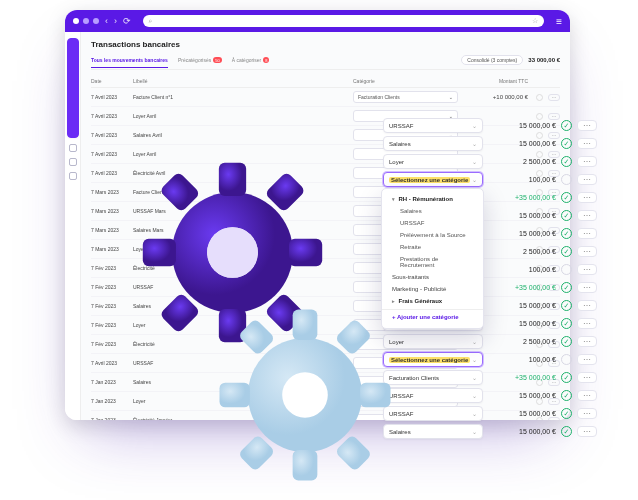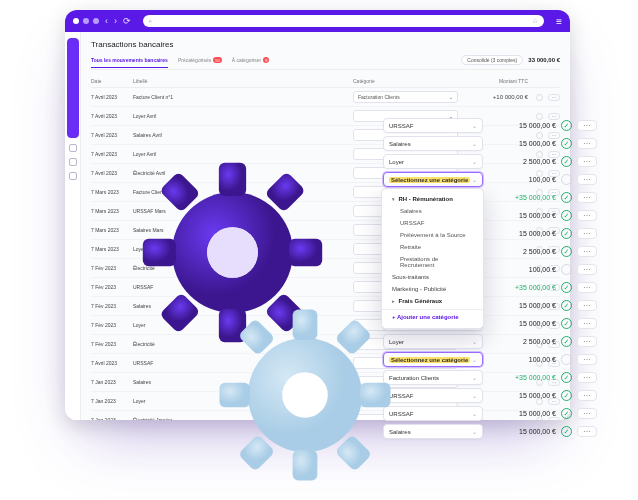--- a/index.html
+++ b/index.html
@@ -11,21 +11,21 @@
   .dot.o { background: #fff; }
   .nav-ico { color: #fff; font-size: 9px; opacity: .85; }
   .url { flex: 1; height: 12px; background: #fff; border-radius: 10px; margin-left: 6px; display: flex; align-items: center; padding: 0 6px; justify-content: space-between; }
   .url span { color: #999; font-size: 7px; }
   .burger { color: #fff; font-size: 10px; margin-left: 6px; }
   .app { display: flex; height: calc(100% - 22px); background: #fafbfc; }
   .rail { width: 16px; background: #fff; border-right: 1px solid #eee; display: flex; flex-direction: column; align-items: center; padding-top: 6px; gap: 6px; }
   .rail-ico { width: 8px; height: 8px; border: 1px solid #b8b8cc; border-radius: 2px; }
   .rail-ico.sel { background: #6b2cf5; border-color: #6b2cf5; }
   .main { flex: 1; padding: 8px 10px; overflow: hidden; }
-  .title { font-size: 8px; font-weight: 400; color: #222; margin-bottom: 6px; }
+  .title { font-size: 8px; font-weight: 700; color: #222; margin-bottom: 6px; }
   .tabs { display: flex; align-items: center; gap: 10px; font-size: 5px; border-bottom: 1px solid #eee; padding-bottom: 4px; margin-bottom: 5px; }
   .tab { color: #888; position: relative; }
   .tab.active { color: #5a19e6; font-weight: 600; }
   .tab.active:after { content: ""; position: absolute; left: 0; right: 0; bottom: -5px; height: 1px; background: #5a19e6; }
   .badge { display: inline-flex; min-width: 6px; height: 6px; background: #ff4d55; border-radius: 4px; color: #fff; font-size: 4px; align-items: center; justify-content: center; margin-left: 2px; padding: 0 2px; }
   .controls { margin-left: auto; display: flex; align-items: center; gap: 5px; }
   .pill { border: 1px solid #e2e2ec; border-radius: 8px; padding: 1px 5px; font-size: 5px; color: #555; background: #fff; }
   .num { font-size: 6px; color: #222; font-weight: 600; }
   .hdr { display: flex; font-size: 5px; color: #777; padding: 3px 0; border-bottom: 1px solid #eee; }
   .c-date { width: 42px; }

